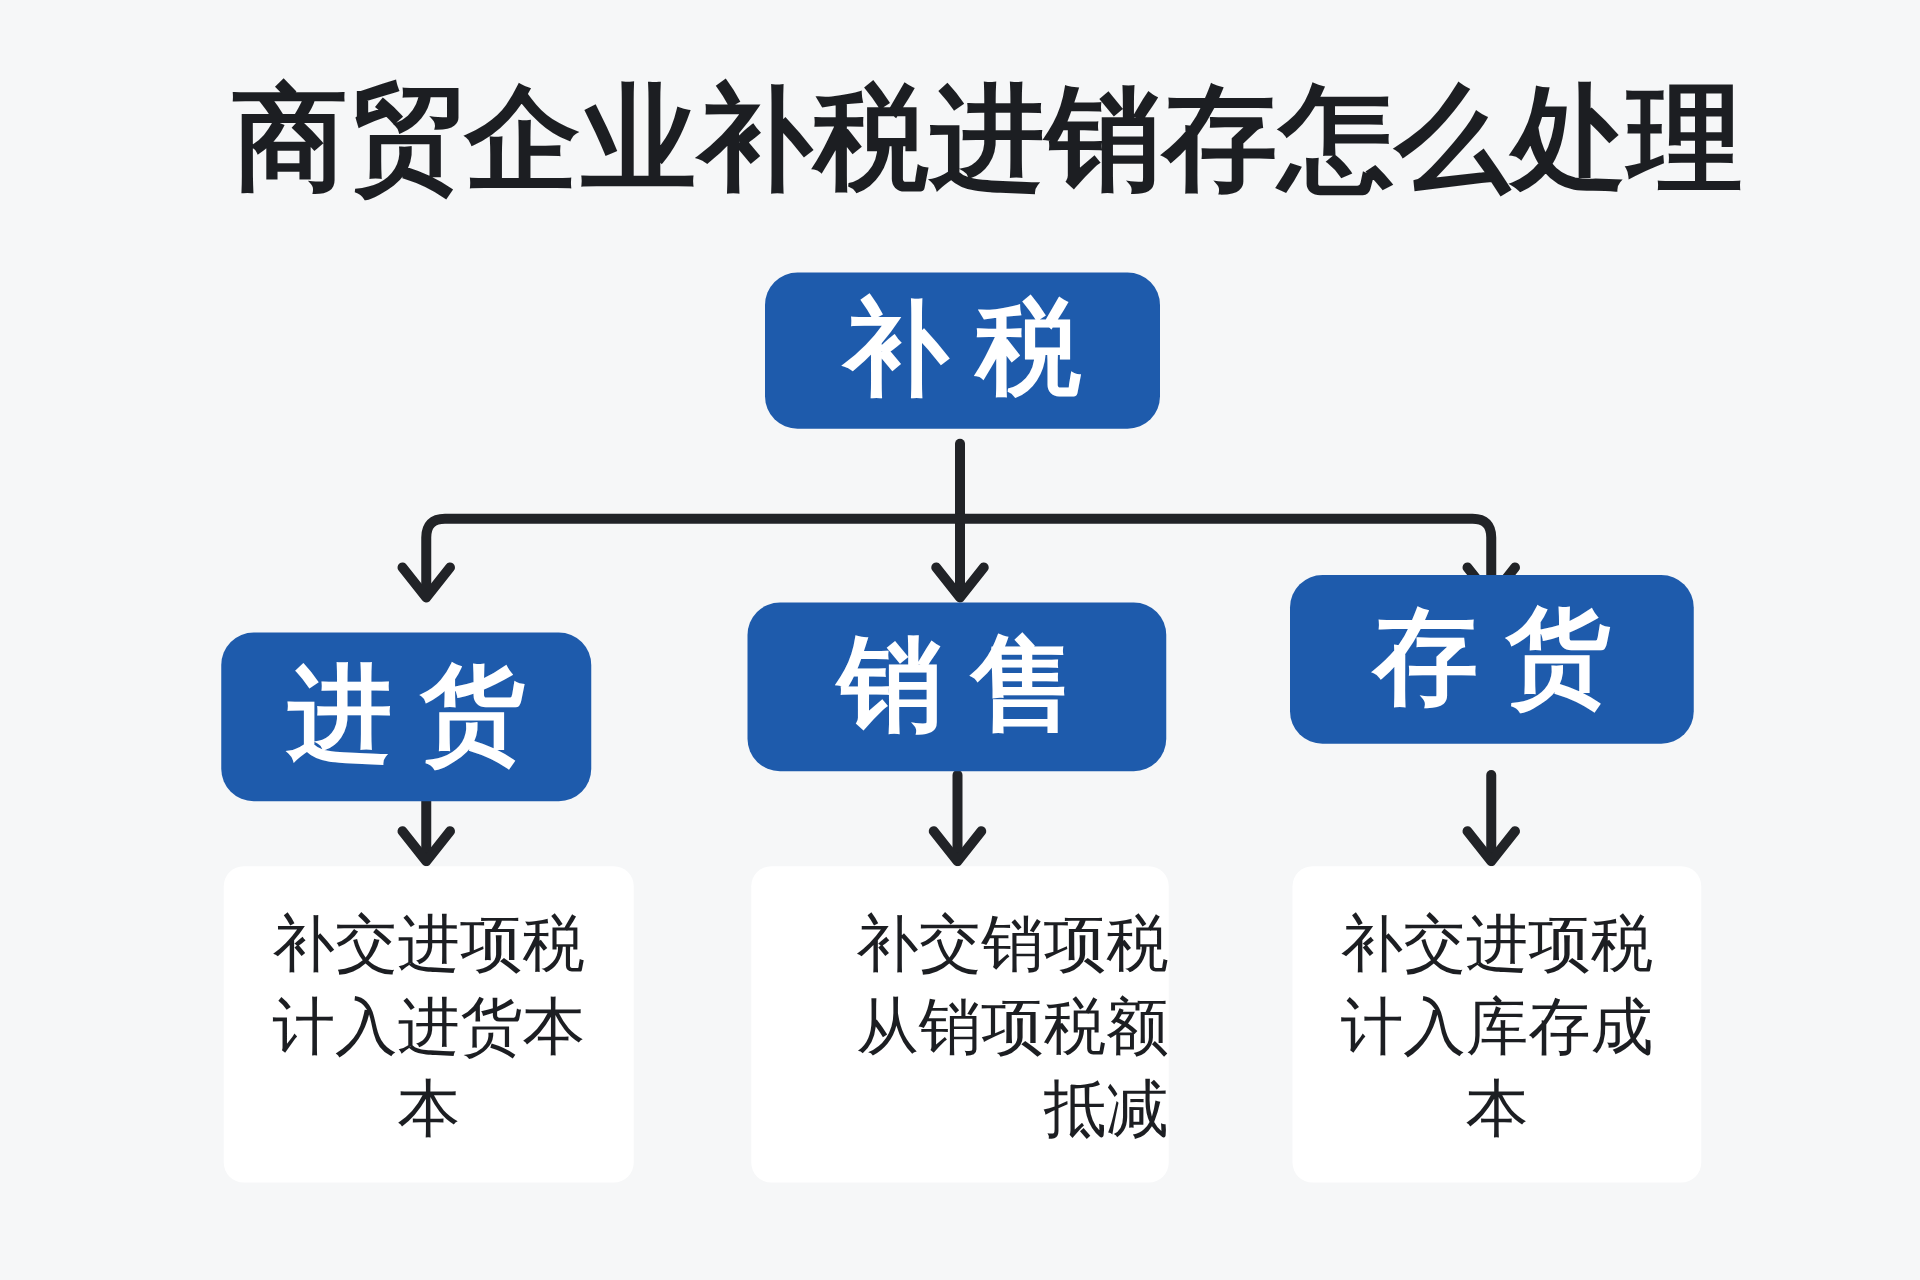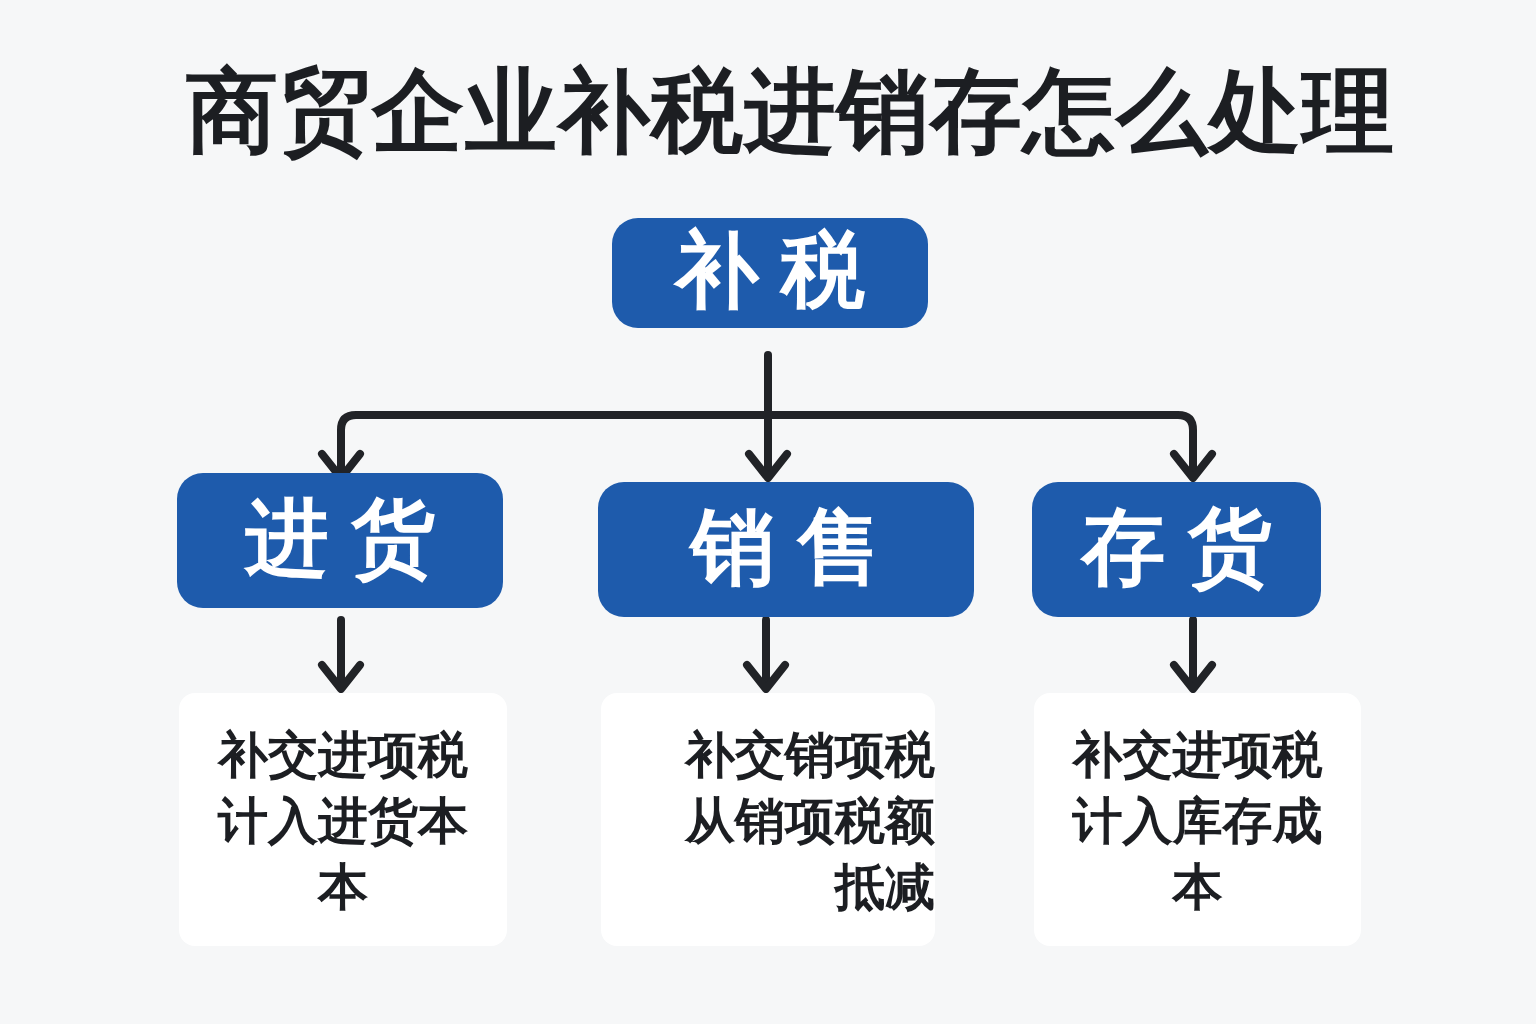--- a/index.html
+++ b/index.html
@@ -42,33 +42,33 @@
     background:var(--node-blue);
     border-radius:26px;
     display:flex;align-items:center;justify-content:center;
     color:var(--node-text);
   }
   .node .label{
     font-size:84px;font-weight:700;
     letter-spacing:0.26em;margin-right:-0.26em;
     transform:translateY(-2px);
   }
-  .node-root{left:612px;top:218px;width:316px;height:110px;}
-  .node-purchase{left:177px;top:473px;width:326px;height:135px;text-align:right;}
-  .node-sales{left:598px;top:482px;width:376px;height:135px;}
-  .node-inventory{left:1032px;top:482px;width:289px;height:135px;text-align:center;}
+  .node-root{left:612px;top:218px;width:316px;height:125px;}
+  .node-purchase{left:177px;top:506px;width:296px;height:135px;text-align:right;}
+  .node-sales{left:598px;top:482px;width:335px;height:135px;}
+  .node-inventory{left:1032px;top:460px;width:323px;height:135px;text-align:center;}
   .card{
     position:absolute;top:693px;height:253px;
     background:var(--card-bg);
     border-radius:16px;
     color:var(--card-text);
     padding-top:29px;
   }
   .card-text{
-    font-size:50px;line-height:66px;font-weight:700;
+    font-size:50px;line-height:66px;font-weight:400;
     white-space:pre-line;
   }
   .card-purchase{left:179px;width:328px;text-align:center;}
   .card-sales{left:601px;width:334px;text-align:right;padding-left:32px;}
   .card-inventory{left:1034px;width:327px;text-align:center;}
 </style>
 </head>
 <body>
 
 <div class="canvas">

